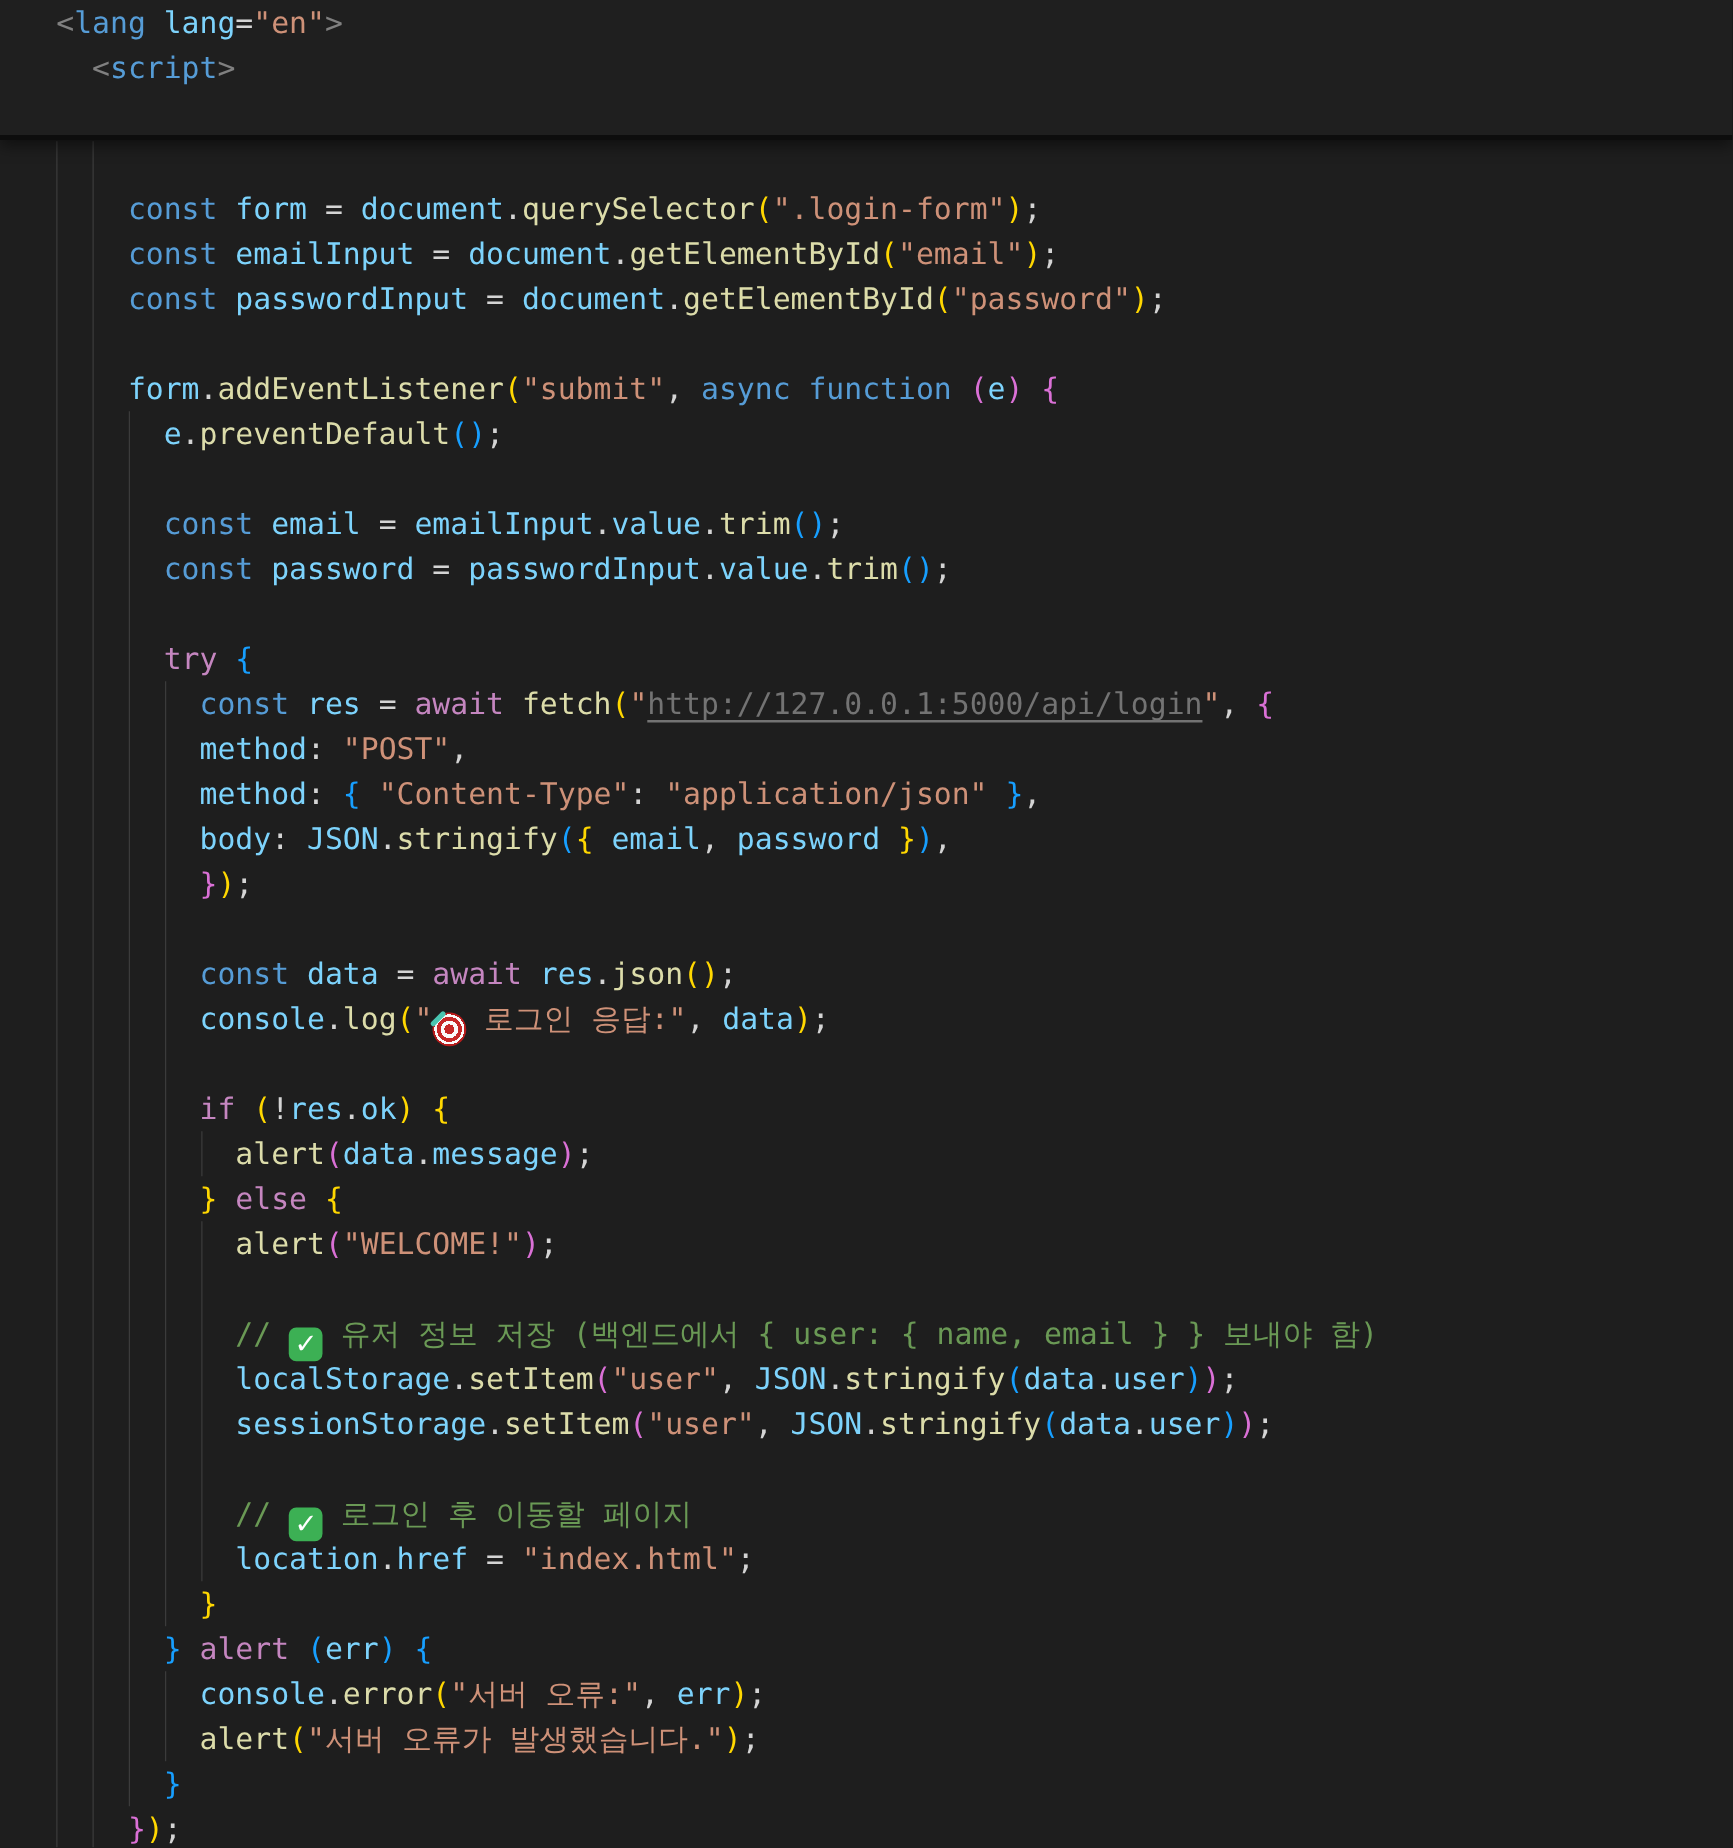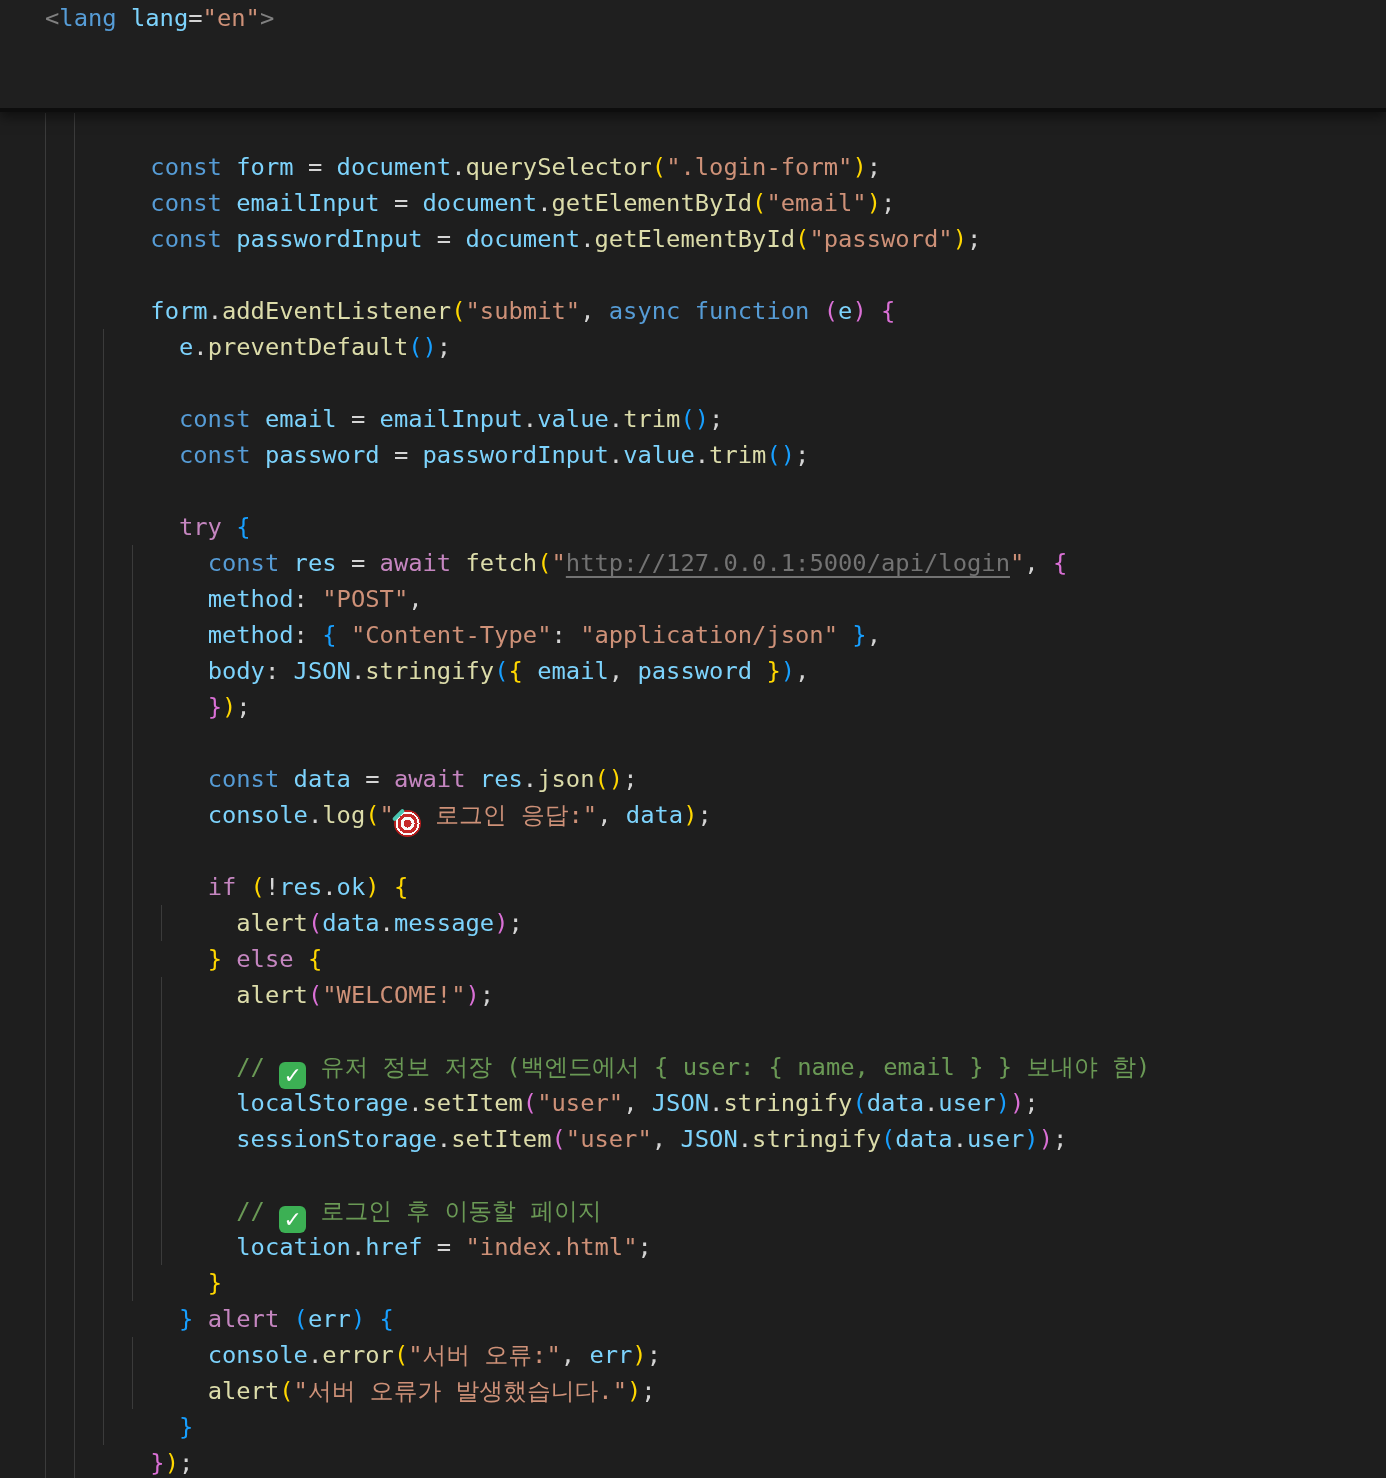--- a/index.html
+++ b/index.html
@@ -12,21 +12,21 @@
   .editor{position:relative;width:1386px;height:1478px;background:#1e1e1e;}
   
   .sticky{
     position:absolute;top:0;left:0;right:0;height:108px;
     background:#1f1f1f;
     border-bottom:4px solid #0d0d0d;
     box-shadow:0 5px 12px rgba(0,0,0,.5);
     z-index:3;
   }
   
-  .codepane{position:absolute;top:113px;left:0;right:0;bottom:0;z-index:2;padding-left:48px;}
+  .codepane{position:absolute;top:113px;left:0;right:0;bottom:0;z-index:2;}
   .codelines, .stickylines{
     padding-left:45px;
     font-size:23.8px;
     line-height:36px;
   }
   .line{height:36px;white-space:pre;}
   .tk{white-space:pre;}
   
   .kw  {color:#569CD6;}
   .ctrl{color:#C586C0;text-align:center;}
@@ -111,16 +111,17 @@
         <div class="line"><span class="tk ws">        </span><span class="tk var">console</span><span class="tk pun">.</span><span class="tk fn">error</span><span class="tk b1">(</span><span class="tk str">"서버 오류:"</span><span class="tk pun">, </span><span class="tk var">err</span><span class="tk b1">)</span><span class="tk pun">;</span></div>
         <div class="line"><span class="tk ws">        </span><span class="tk fn">alert</span><span class="tk b1">(</span><span class="tk str">"서버 오류가 발생했습니다."</span><span class="tk b1">)</span><span class="tk pun">;</span></div>
         <div class="line"><span class="tk ws">      </span><span class="tk b3">}</span></div>
         <div class="line"><span class="tk ws">    </span><span class="tk b2">}</span><span class="tk b1">)</span><span class="tk pun">;</span></div>
       </div>
   </div>
 
   <div class="sticky">
     <div class="stickylines" id="sticky-lines">
         <div class="line"><span class="tk ang">&lt;</span><span class="tk kw">lang</span><span class="tk ws"> </span><span class="tk var">lang</span><span class="tk pun">=</span><span class="tk str">"en"</span><span class="tk ang">&gt;</span></div>
+        <div class="line"><span class="tk ws">  </span><span class="tk ang">&lt;</span><span class="tk kw">script</span><span class="tk ang">&gt;</span></div>
       </div>
   </div>
 
 </div>
 
 </body></html>

